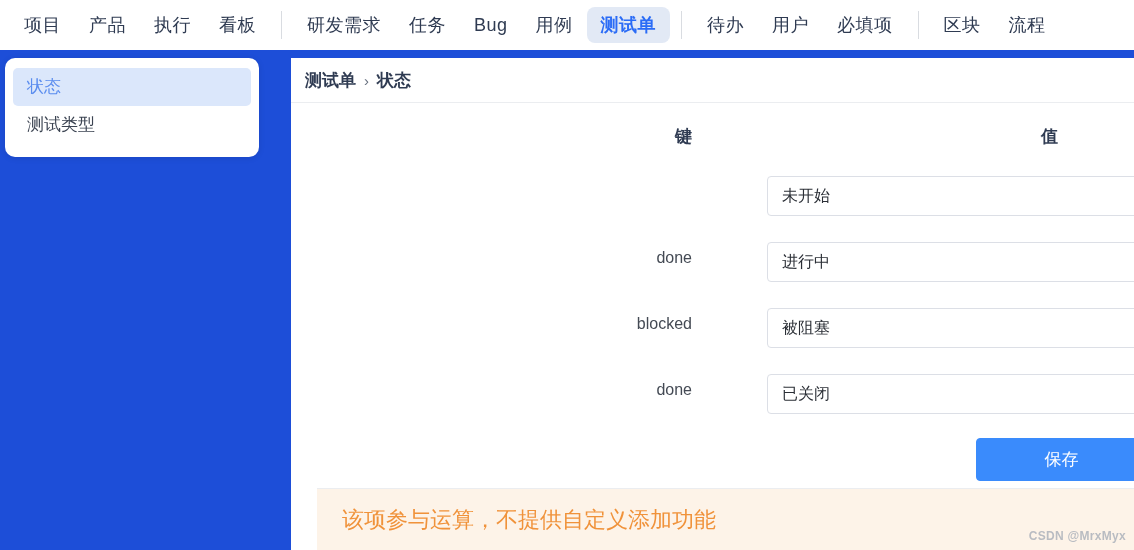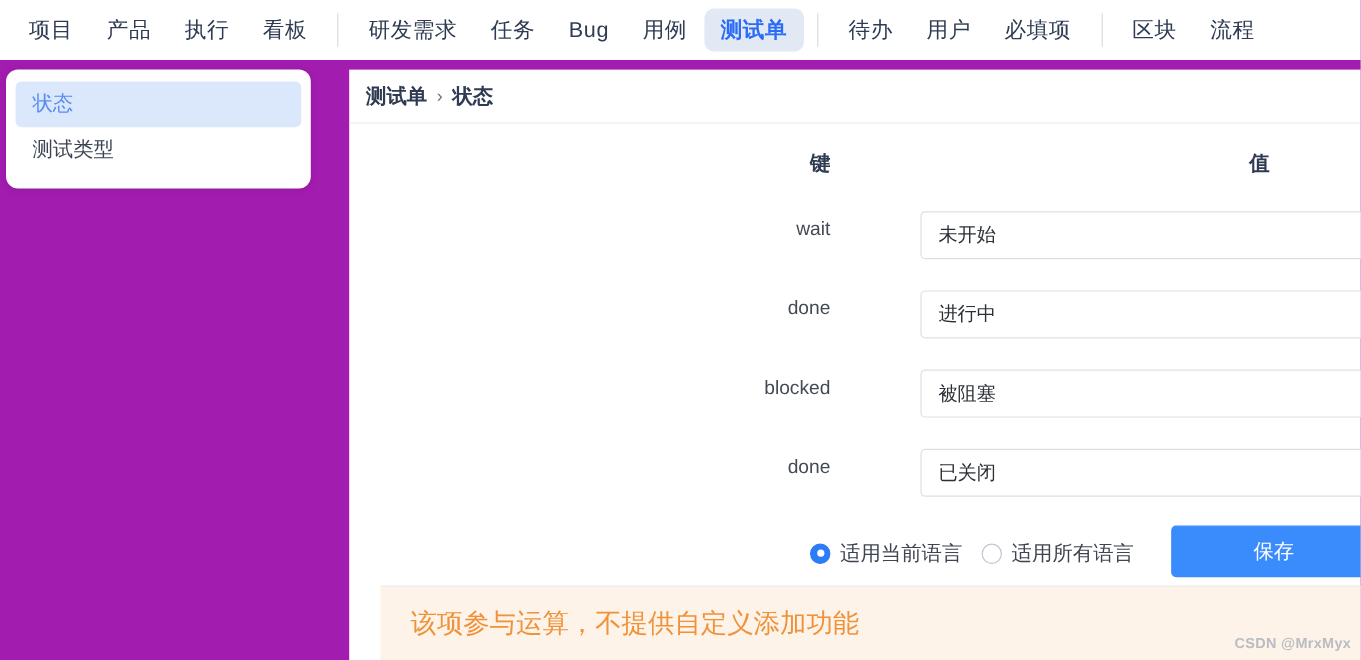--- a/index.html
+++ b/index.html
@@ -14,21 +14,21 @@
     font-family: "Liberation Sans", "DejaVu Sans", sans-serif;
     background: #f2f3f5;
     color: #333;
     -webkit-font-smoothing: antialiased;
   }
 
   .app {
     position: relative;
     width: 1134px;
     height: 550px;
-    background: #a21caf;
+    background: #1d4ed8;
     overflow: hidden;
   }
 
   
   .topnav {
     position: absolute;
     top: 0; left: 0;
     width: 1134px;
     height: 50px;
     background: #ffffff;
@@ -315,48 +315,37 @@
 
     <div class="form-area">
 
       <div class="col-headers">
         <div class="col-key">键</div>
         <div class="col-val">值</div>
       </div>
 
       <div id="rows">
           <div class="form-row">
-            <div class="row-label">wait</div>
             <input class="row-input" type="text" value="未开始" style="">
           </div>
           <div class="form-row">
             <div class="row-label">done</div>
             <input class="row-input" type="text" value="进行中" style="">
           </div>
           <div class="form-row">
             <div class="row-label">blocked</div>
             <input class="row-input" type="text" value="被阻塞" style="">
           </div>
           <div class="form-row">
             <div class="row-label">done</div>
             <input class="row-input" type="text" value="已关闭" style="">
           </div>
         </div>
 
       <div class="actions">
-        <div class="radio-group" id="radio-group">
-            <div class="radio checked">
-              <span class="radio-mark"></span>
-              <span class="radio-label">适用当前语言</span>
-            </div>
-            <div class="radio">
-              <span class="radio-mark"></span>
-              <span class="radio-label">适用所有语言</span>
-            </div>
-          </div>
 
         <button class="btn btn-primary">保存</button>
 
       </div>
     </div>
 
     <div class="warning">
       <span class="warning-text">该项参与运算，不提供自定义添加功能</span>
     </div>
 

